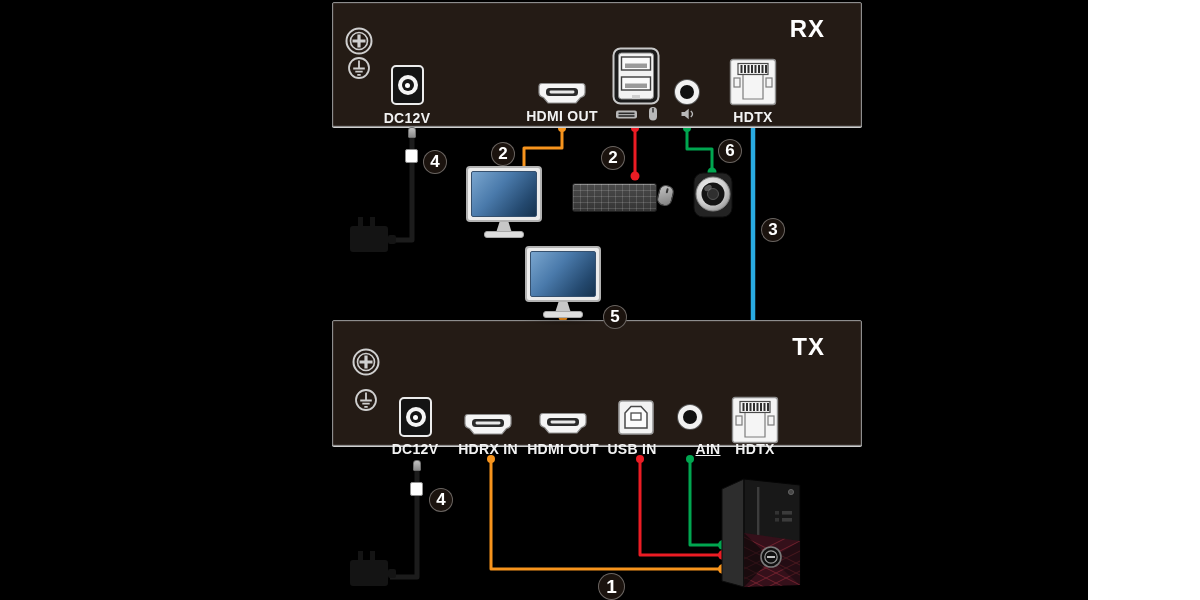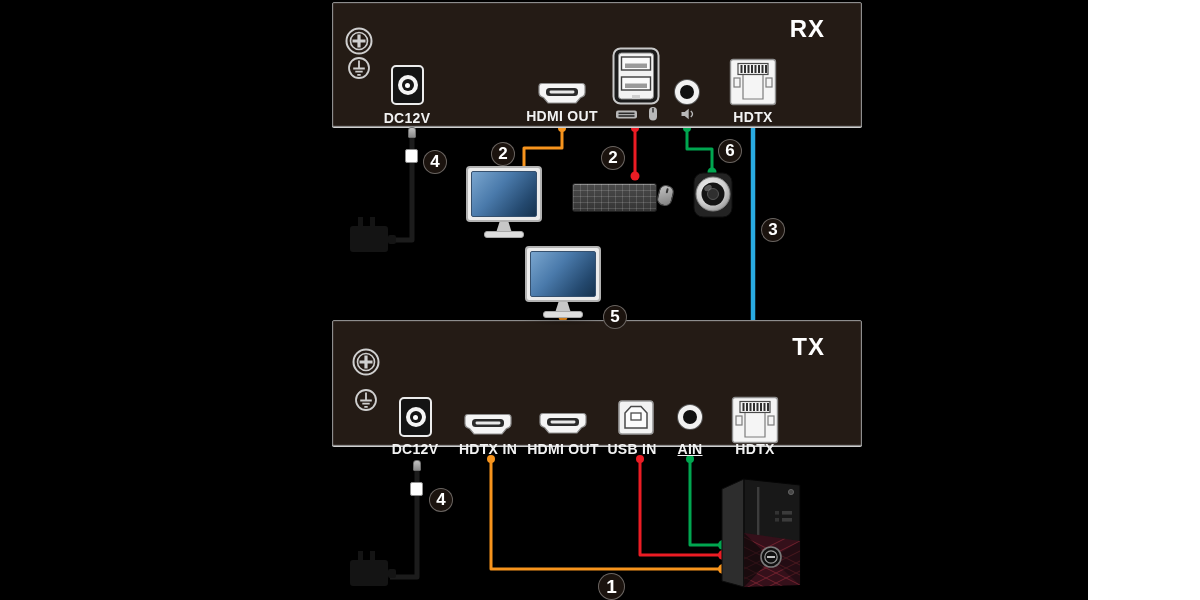--- a/index.html
+++ b/index.html
@@ -222,38 +222,38 @@
       <span class="hole"></span>
       <span class="pin"></span>
   </div>
   <div class="port-label" style="left:385px; top:441px; width:60px;">DC12V</div>
 
   <svg class="abs" style="left:464px; top:413px;" width="48" height="23">
     <path d="M4 1.5 h40 q3 0 3 3 v6 q0 4 -4.5 5 l-4.5 5.5 h-28 l-4.5 -5.5 q-4.5 -1 -4.5 -5 v-6 q0 -3 3 -3 z" fill="#f5f5f5" stroke="#8f8f8f" stroke-width="1.2"></path>
     <rect x="8" y="6" width="32" height="8" rx="3.5" fill="#2b2b2b"></rect>
     <rect x="11.5" y="8.6" width="25" height="2.8" rx="1.4" fill="#e9e9e9"></rect>
   </svg>
-  <div class="port-label" style="left:448px; top:441px; width:80px;">HDTX IN</div>
+  <div class="port-label" style="left:448px; top:441px; width:80px;">HDRX IN</div>
 
   <svg class="abs" style="left:539px; top:412px;" width="48" height="23">
     <path d="M4 1.5 h40 q3 0 3 3 v6 q0 4 -4.5 5 l-4.5 5.5 h-28 l-4.5 -5.5 q-4.5 -1 -4.5 -5 v-6 q0 -3 3 -3 z" fill="#f5f5f5" stroke="#8f8f8f" stroke-width="1.2"></path>
     <rect x="8" y="6" width="32" height="8" rx="3.5" fill="#2b2b2b"></rect>
     <rect x="11.5" y="8.6" width="25" height="2.8" rx="1.4" fill="#e9e9e9"></rect>
   </svg>
   <div class="port-label" style="left:522px; top:441px; width:82px;">HDMI OUT</div>
 
   <svg class="abs" style="left:617px; top:399px;" width="38" height="38">
     <rect x="2" y="2" width="34" height="33" rx="3" fill="#f2f2f2" stroke="#9a9a9a" stroke-width="1.6"></rect>
     <path d="M8 14 L14 7.5 H24 L30 14 V29 H8 Z" fill="#fcfcfc" stroke="#4a4a4a" stroke-width="1.5"></path>
     <rect x="14" y="14" width="10" height="7" fill="#fff" stroke="#4a4a4a" stroke-width="1.3"></rect>
   </svg>
   <div class="port-label" style="left:602px; top:441px; width:60px;">USB IN</div>
 
   <div class="jack" style="left:678px; top:405px;"></div>
-  <div class="port-label" style="left:670px; top:441px; width:40px;text-decoration:underline;">AIN</div>
+  <div class="port-label" style="left:688px; top:441px; width:40px;text-decoration:underline;">AIN</div>
 
   <svg class="abs" style="left:731px; top:396px;" width="48" height="48">
     <rect x="1.5" y="1.5" width="45" height="45" rx="2.5" fill="#f5f5f5" stroke="#8f8f8f" stroke-width="1.4"></rect>
     <rect x="9" y="5.5" width="30" height="11" fill="none" stroke="#4a4a4a" stroke-width="1.2"></rect>
     <g fill="#2e2e2e">
       <rect x="11.5" y="7" width="2" height="8"></rect>
         <rect x="15" y="7" width="2" height="8"></rect>
       <rect x="18.5" y="7" width="2" height="8"></rect>
         <rect x="22" y="7" width="2" height="8"></rect>
       <rect x="25.5" y="7" width="2" height="8"></rect>

